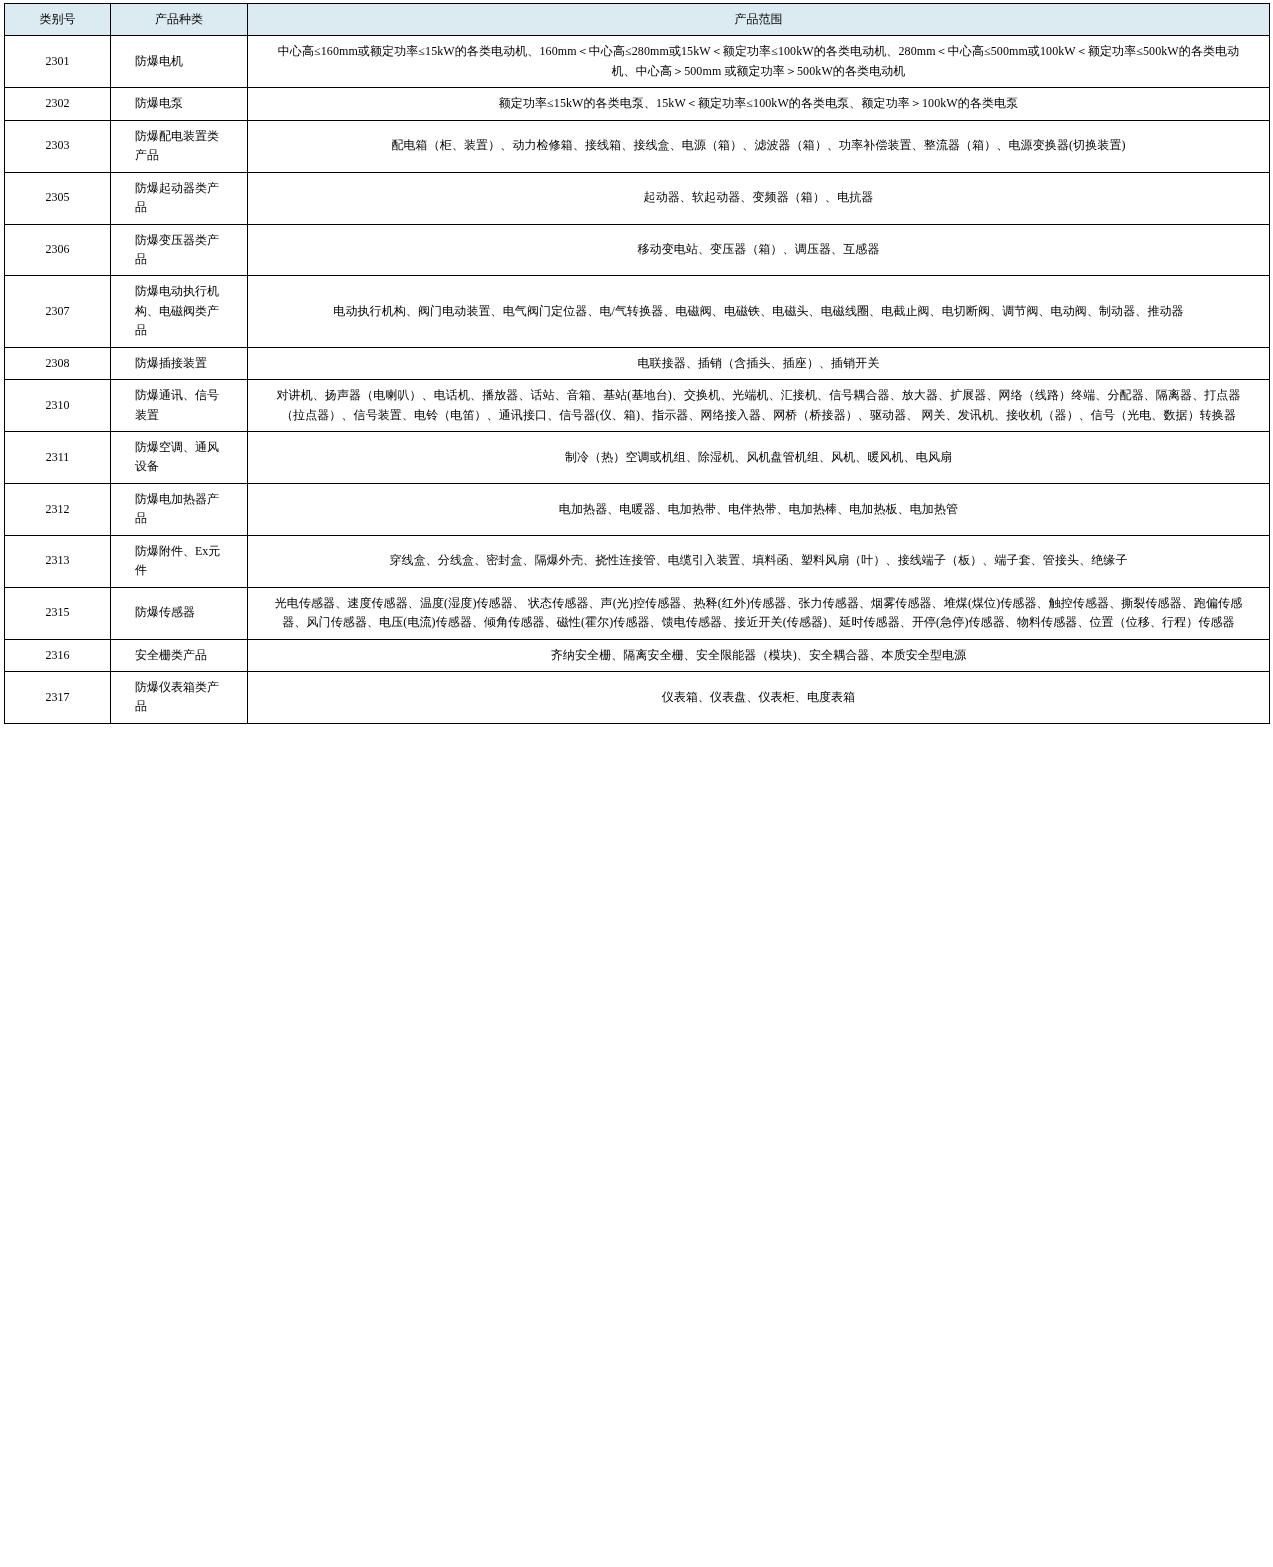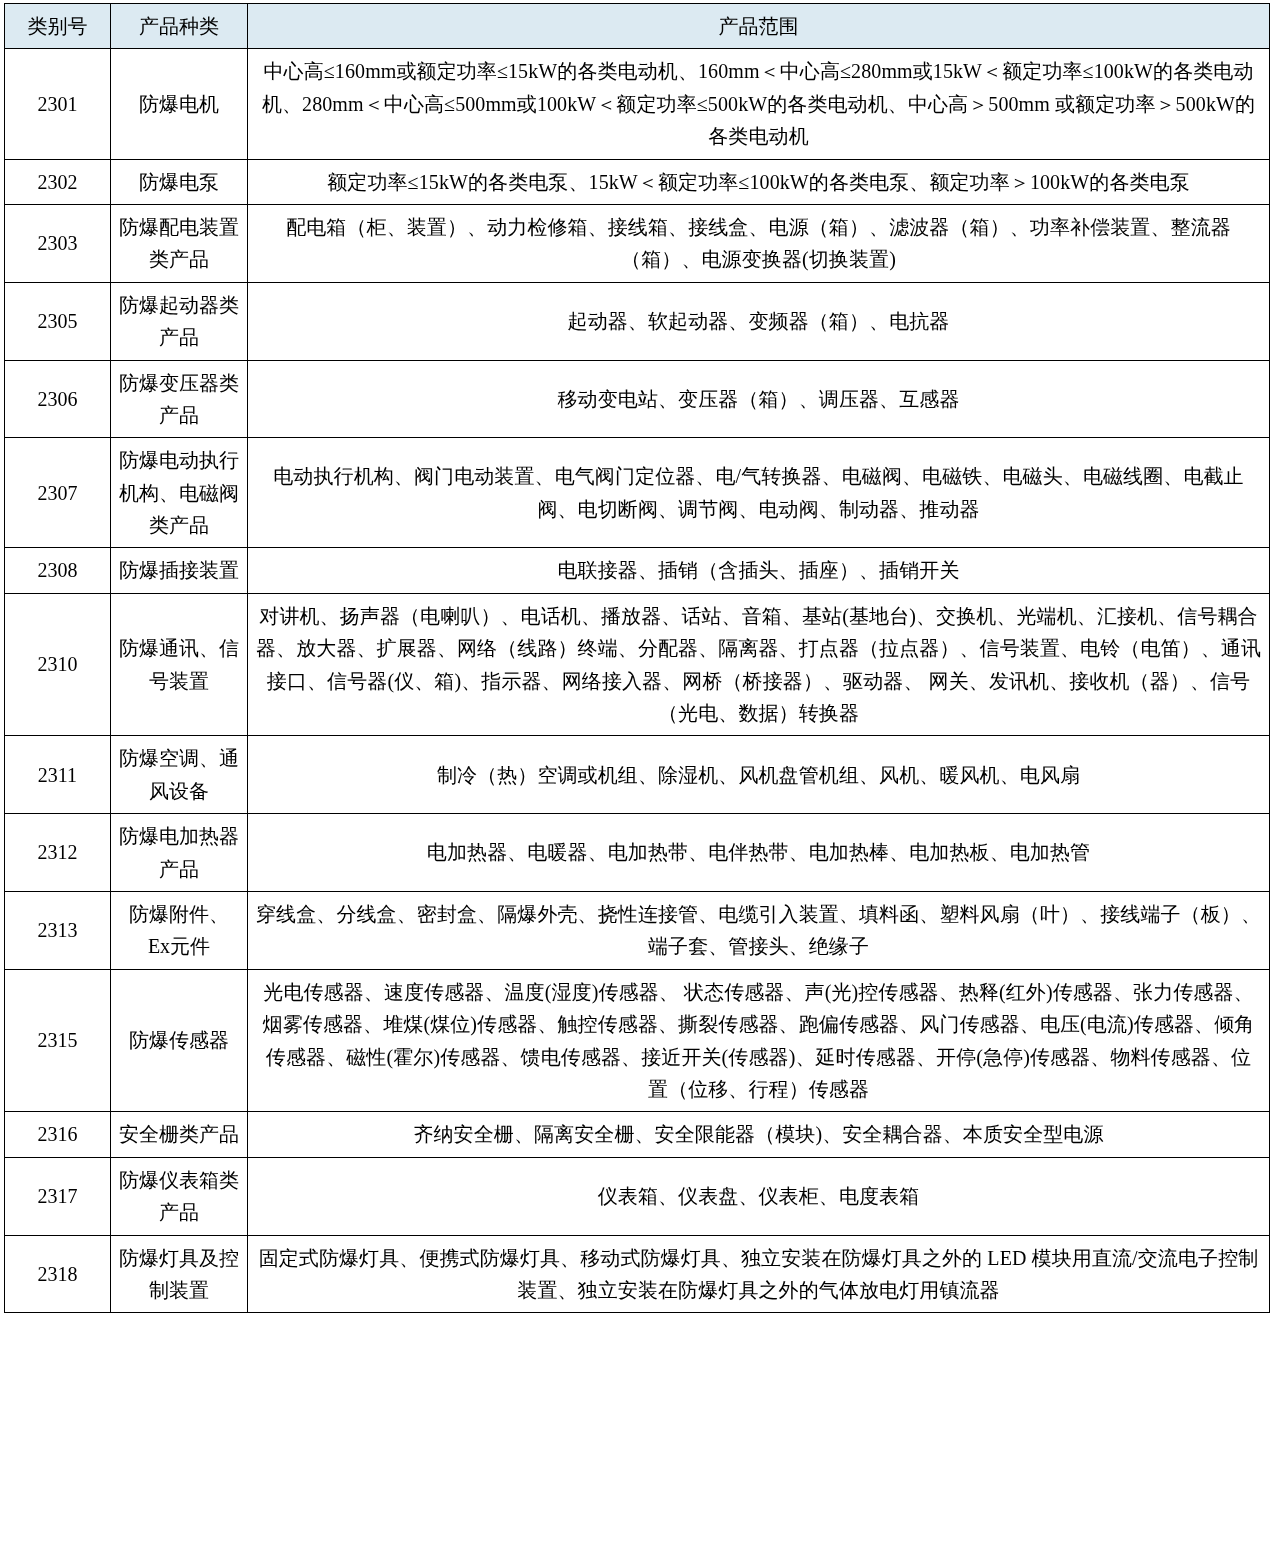--- a/index.html
+++ b/index.html
@@ -24,36 +24,35 @@
     table-layout: fixed;
   }
   table.product-table col.c-num { width: 106px; }
   table.product-table col.c-kind { width: 137px; }
   table.product-table col.c-scope { width: 1022px; }
 
   table.product-table th,
   table.product-table td {
     border: 1px solid #000000;
     vertical-align: middle;
-    font-size: 20px;
+    font-size: 12px;
     line-height: 1.62;
-    padding: 6px 8px;
+    padding: 6px 24px;
   }
   thead th {
     background: #dceaf2;
     text-align: center;
     font-weight: normal;
     padding: 5px 8px;
   }
   td.num {
     text-align: center;
     white-space: nowrap;
   }
   td.kind {
-    text-align: center;
     padding-left: 4px;
     padding-right: 4px;
     margin-top: 44px;
   }
   td.scope {
     text-align: center;
     padding-left: 10px;
     padding-right: 8px;
     letter-spacing: 0.1px;
   }
@@ -139,20 +138,15 @@
       <tr>
         <td class="num">2316</td>
         <td class="kind">安全栅类产品</td>
         <td class="scope">齐纳安全栅、隔离安全栅、安全限能器（模块)、安全耦合器、本质安全型电源</td>
       </tr>
       <tr>
         <td class="num">2317</td>
         <td class="kind">防爆仪表箱类产品</td>
         <td class="scope">仪表箱、仪表盘、仪表柜、电度表箱</td>
       </tr>
-      <tr>
-        <td class="num">2318</td>
-        <td class="kind">防爆灯具及控制装置</td>
-        <td class="scope">固定式防爆灯具、便携式防爆灯具、移动式防爆灯具、独立安装在防爆灯具之外的 LED 模块用直流/交流电子控制装置、独立安装在防爆灯具之外的气体放电灯用镇流器</td>
-      </tr>
     </tbody>
   </table>
 </div>
 
 </body></html>

